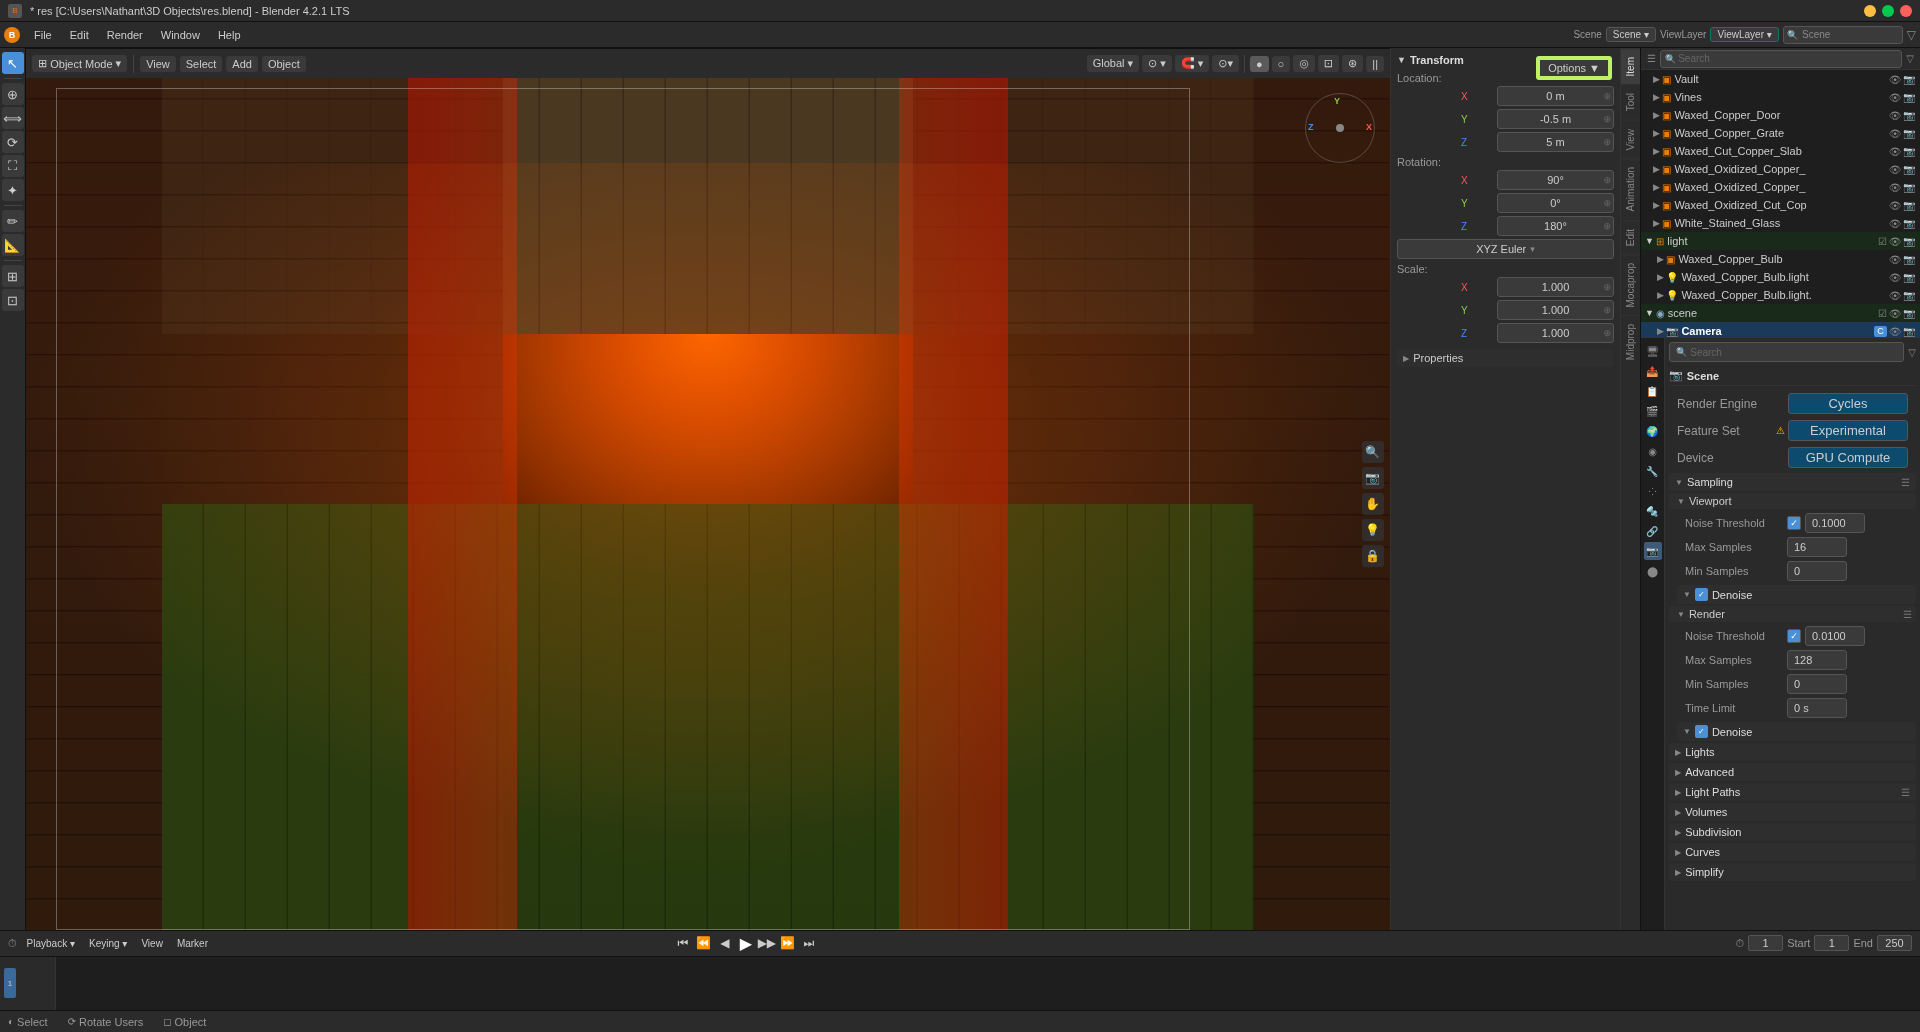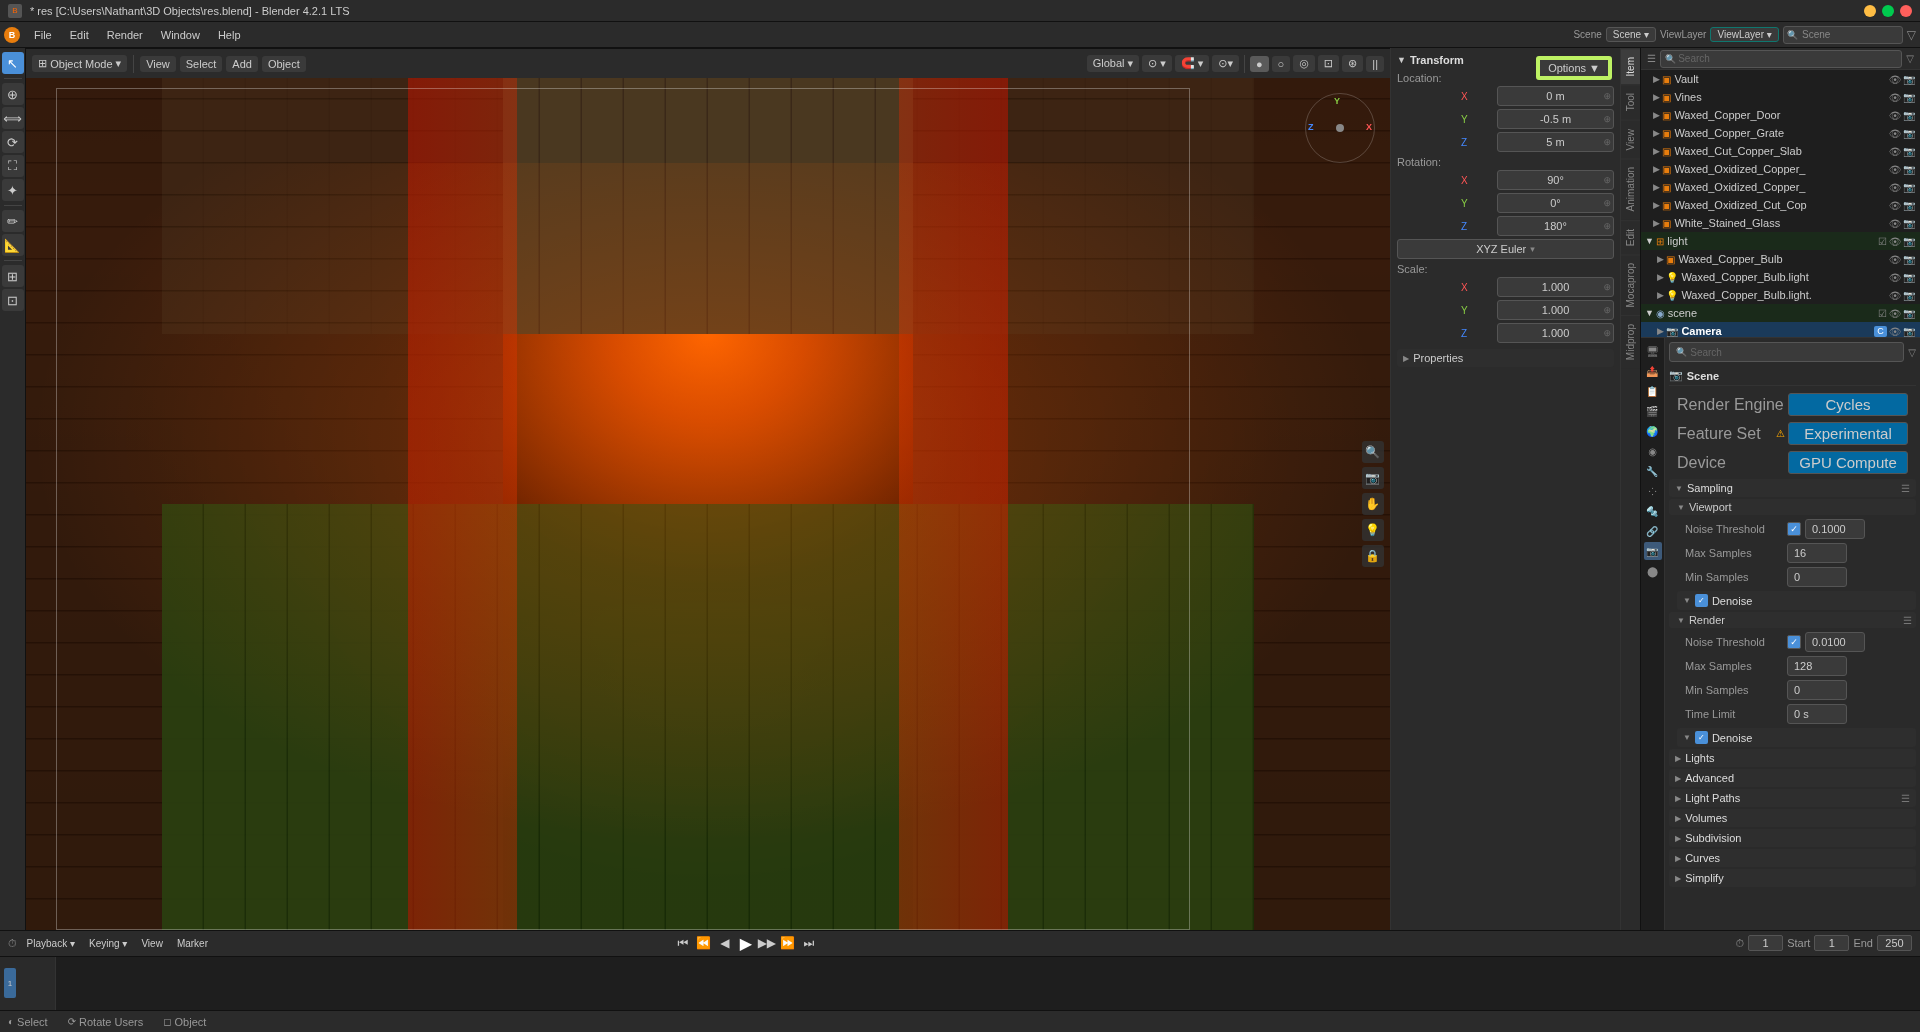--- a/index.html
+++ b/index.html
@@ -560,32 +560,32 @@
       padding: 4px;
     }
 
     .rp-engine-row, .rp-feature-row, .rp-device-row {
       padding: 3px 8px;
       display: flex;
       align-items: center;
       justify-content: space-between;
     }
     .rp-field-value {
-      background: #0369a1;
+      background: #0c4a6e;
       border: 1px solid #555;
       border-radius: 3px;
       padding: 2px 8px;
-      font-size: 15px;
+      font-size: 13px;
       color: #ccc;
       min-width: 120px;
       text-align: center;
       cursor: pointer;
     }
     .rp-field-label {
-      font-size: 16px;
+      font-size: 12px;
       color: #999;
     }
     .warning-icon { color: #ffaa00; font-size: 10px; }
 
     .sampling-section {
       margin: 2px 0;
     }
 
     .rp-inline-row {
       display: flex;

